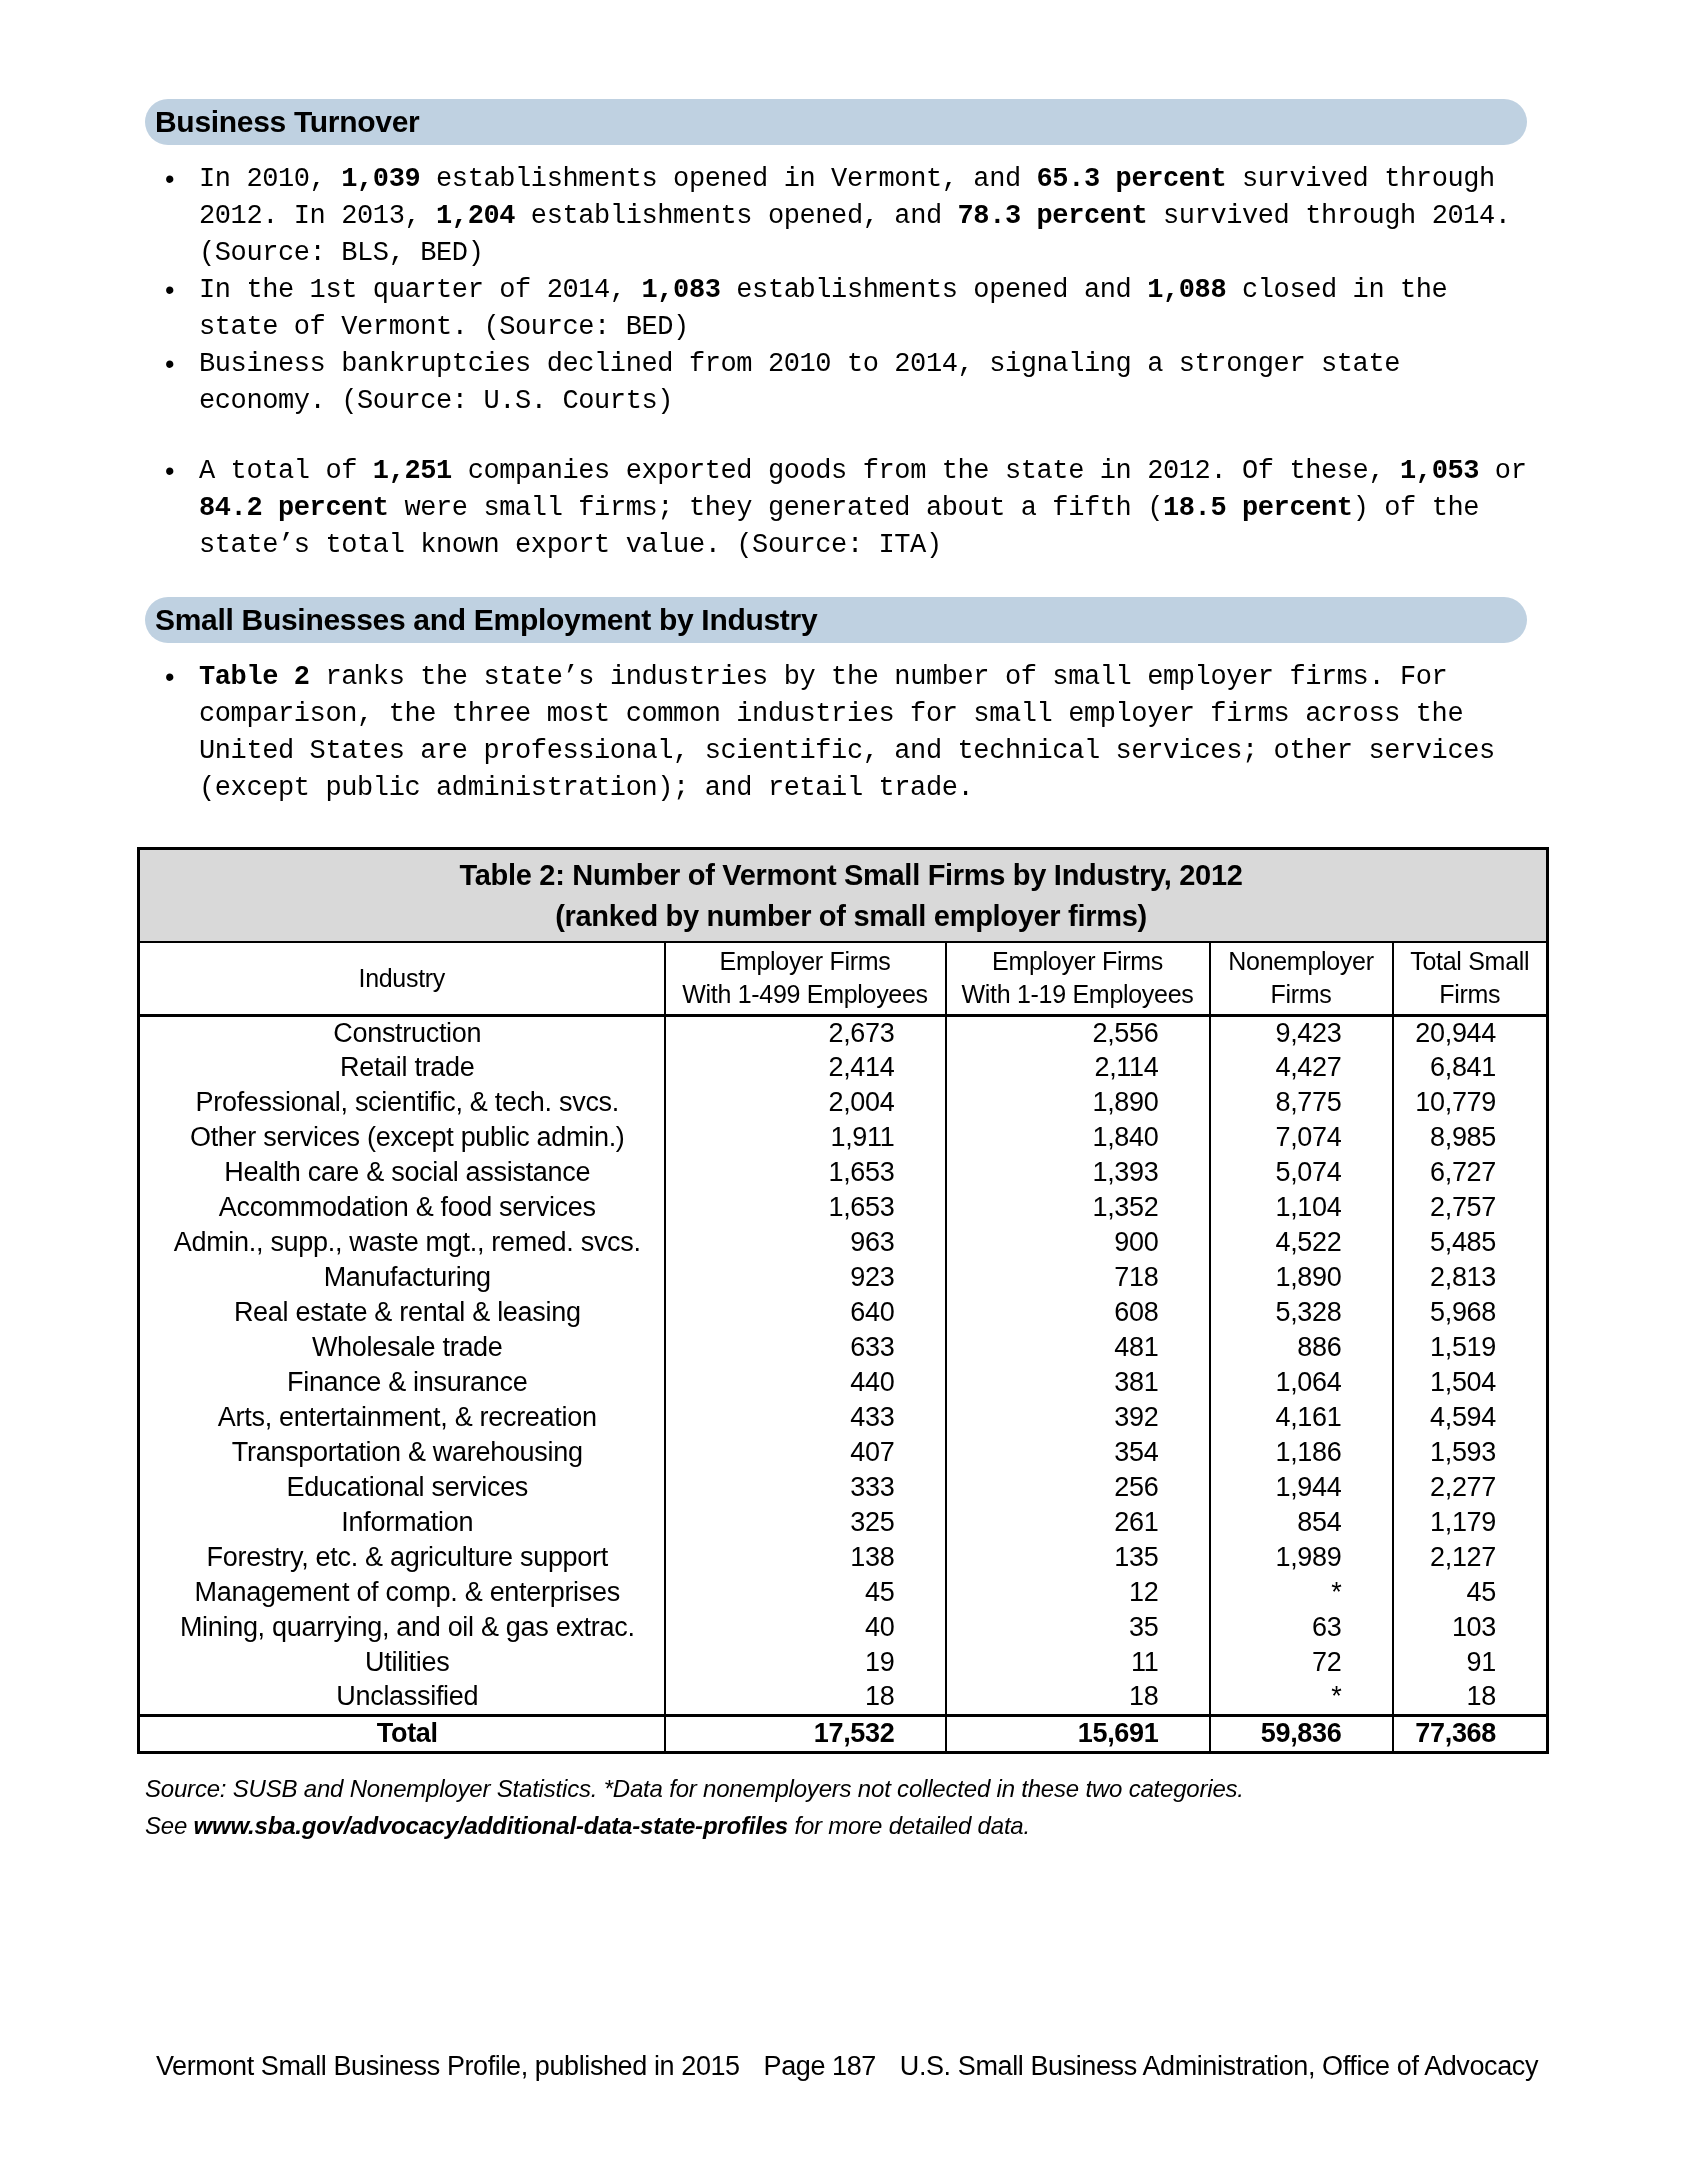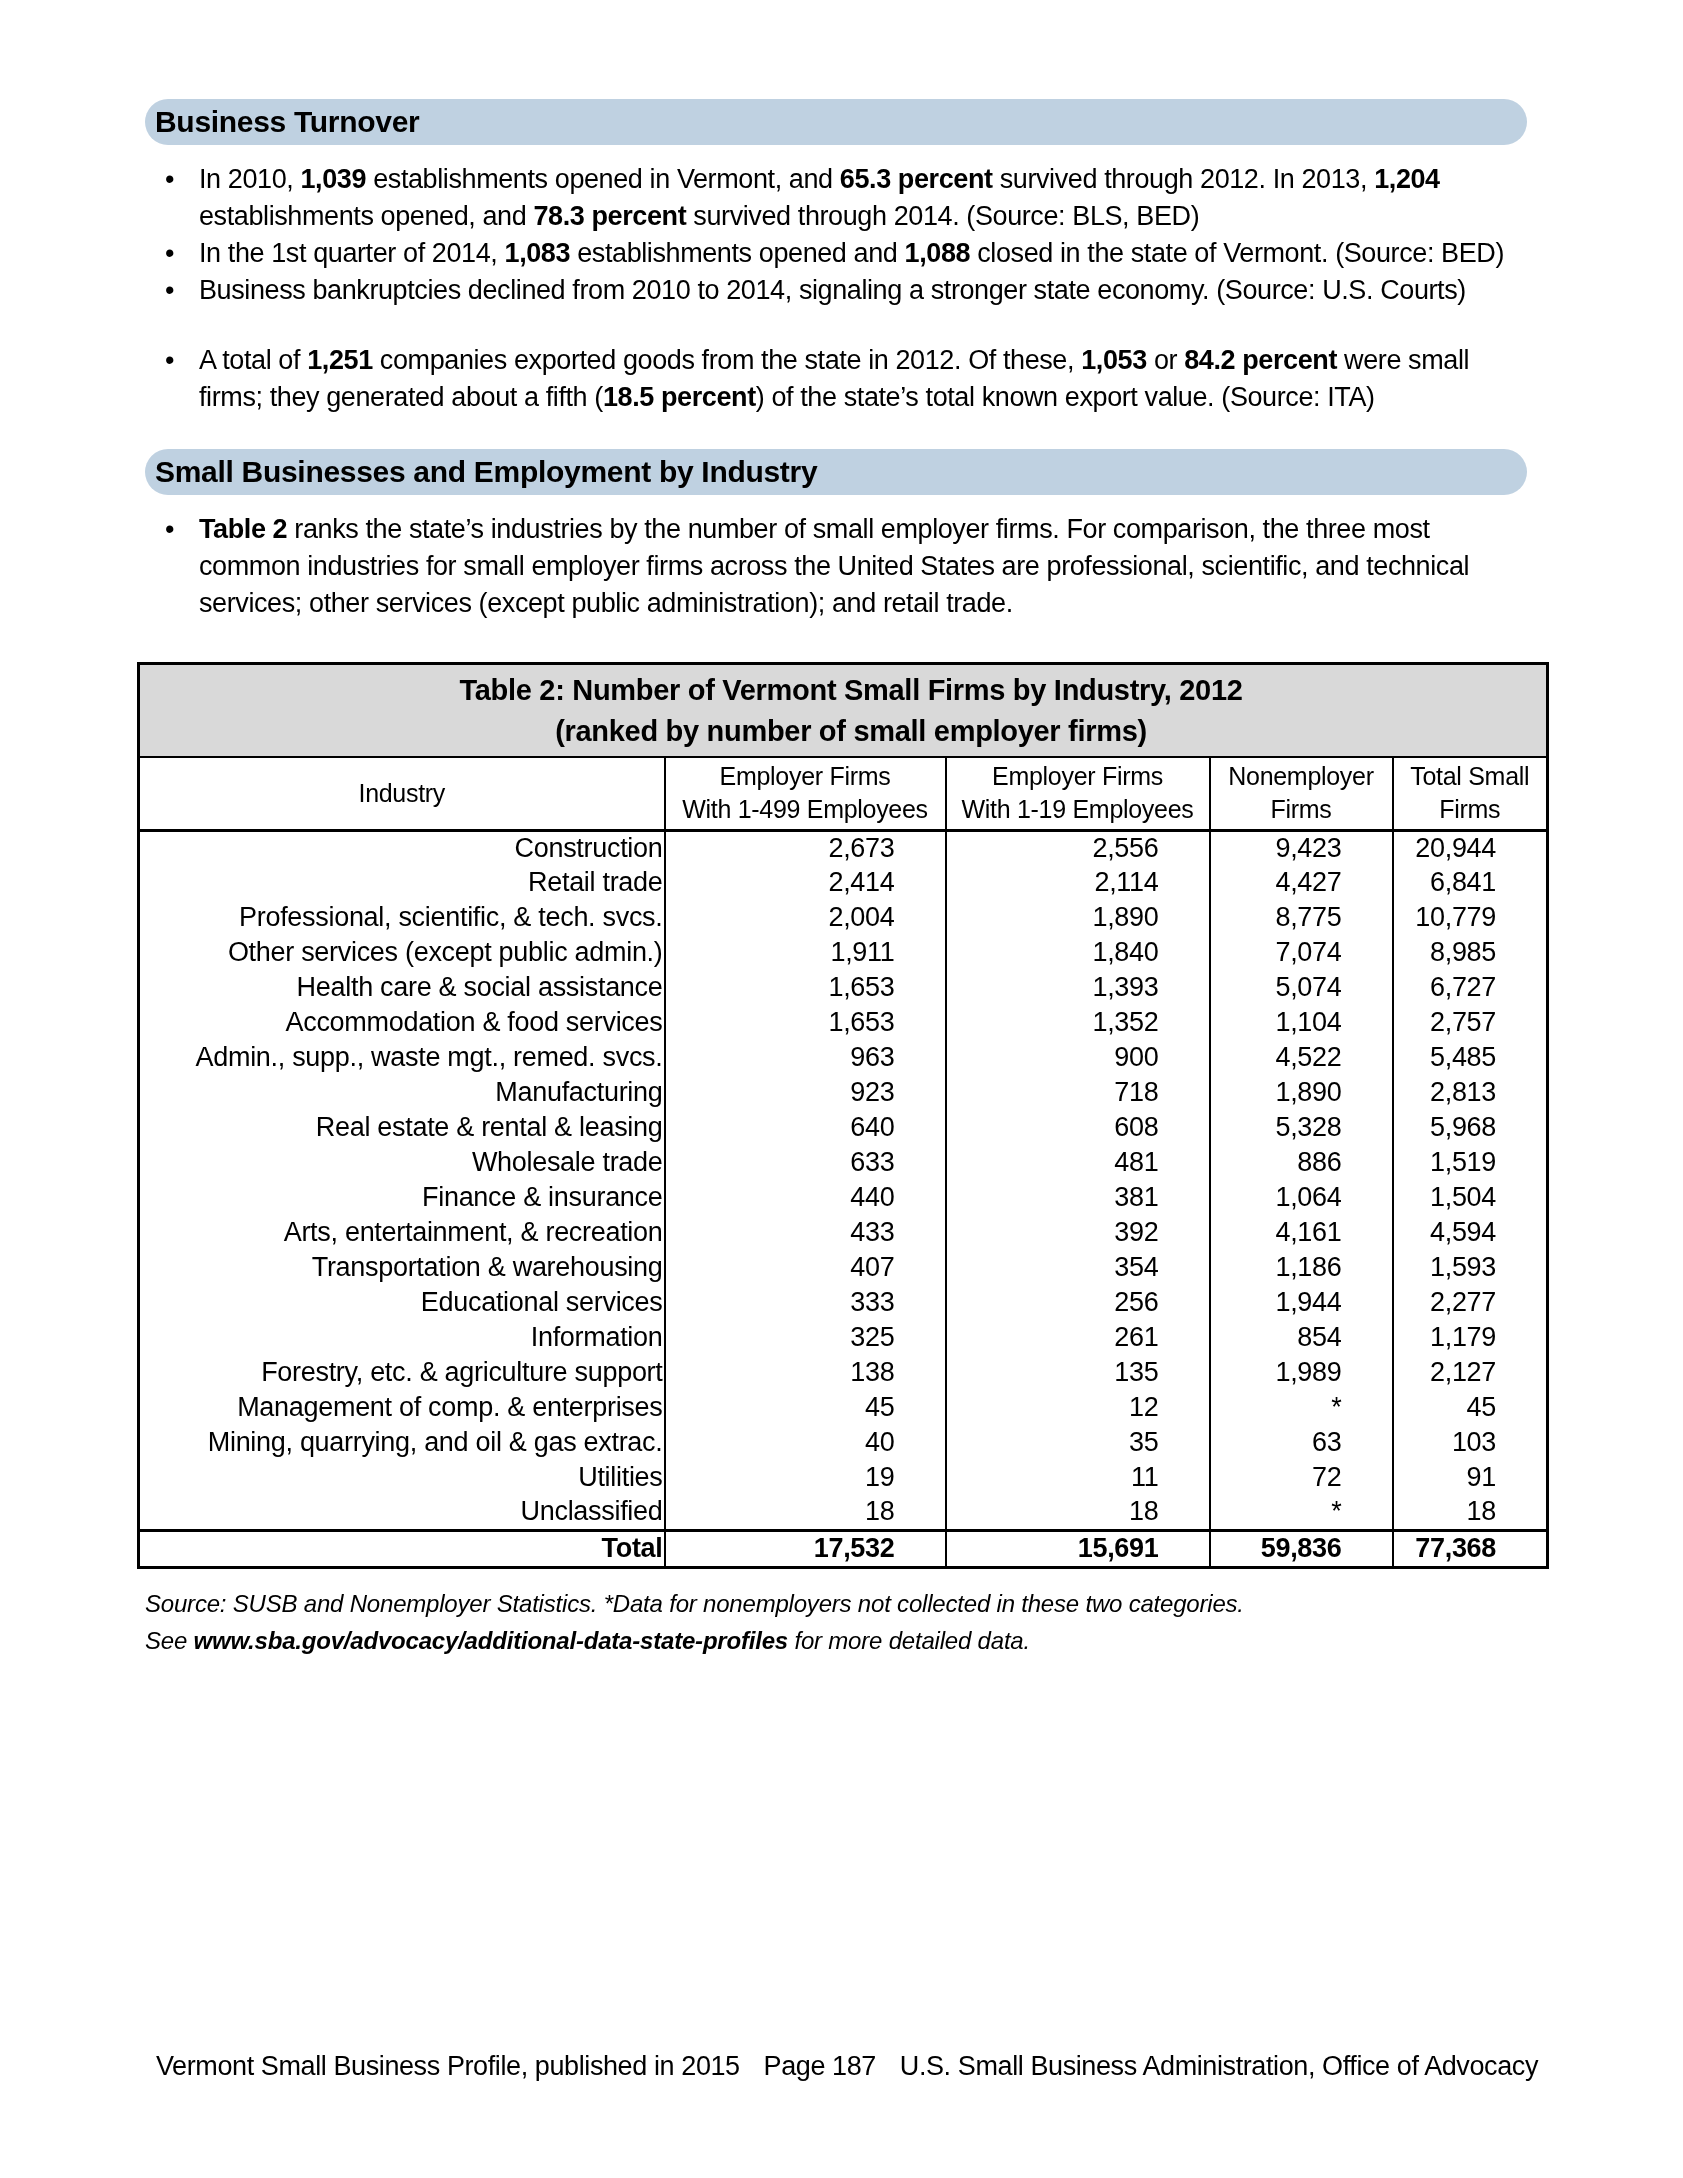--- a/index.html
+++ b/index.html
@@ -13,21 +13,21 @@
     background:var(--heading-bg, #bfd1e1);
     height:46px; display:flex; align-items:center;
     padding-left:10px; box-sizing:border-box;
     font-size:30px; font-weight:bold; letter-spacing:-0.3px;
     margin-bottom:16px;
     border-radius:23px;
   }
   .bullets { margin:0 0 33px 0; }
   .bullet { display:flex; font-size:27px; line-height:37px; letter-spacing:-0.4px; }
   .bullet .dot { width:54px; padding-left:20px; box-sizing:border-box; flex:none; }
-  .bullet-text { flex:1; }
+  .bullet-text { flex:1;font-family:Liberation Mono, monospace; }
   .bullet-text b, .bullet-text span { letter-spacing:-0.4px; }
 
   table.t2 {
     border-collapse:collapse; table-layout:fixed;
     width:1410px; margin-left:-8px; margin-top:40px;
     border:3px solid #000;
   }
   .t2 td, .t2 th { box-sizing:border-box; font-weight:normal; }
   .t2 th + th, .t2 td + td { border-left:2px solid #000; }
   .t2-title {
@@ -36,21 +36,21 @@
     text-align:center; font-weight:bold; font-size:29px; line-height:41px;
     padding:5px 0 4px 16px; letter-spacing:-0.3px;
   }
   .t2-title div { font-weight:bold; }
   .t2-head th {
     border-bottom:3px solid #000; background:#fff;
     font-size:25px; line-height:33px; text-align:center; vertical-align:middle;
     height:73px; padding:2px 4px; letter-spacing:-0.3px;
   }
   .t2 tbody td { height:35px; font-size:27px; vertical-align:middle; letter-spacing:-0.3px; }
-  .cell-industry { text-align:right; padding-left:12px; }
+  .cell-industry { text-align:center; padding-left:12px; }
   .cell-num { text-align:right; padding-right:50px; }
   .t2 tfoot td {
     border-top:3px solid #000; font-weight:bold; height:37px;
     font-size:27px; vertical-align:middle; letter-spacing:-0.3px;
   }
   .notes { margin-top:16px; font-size:24px; line-height:37px; letter-spacing:-0.2px;font-style:italic; }
 
   .footer {
     position:absolute; left:156px; top:2051px; width:1382px;
     display:flex; justify-content:space-between; align-items:baseline;

